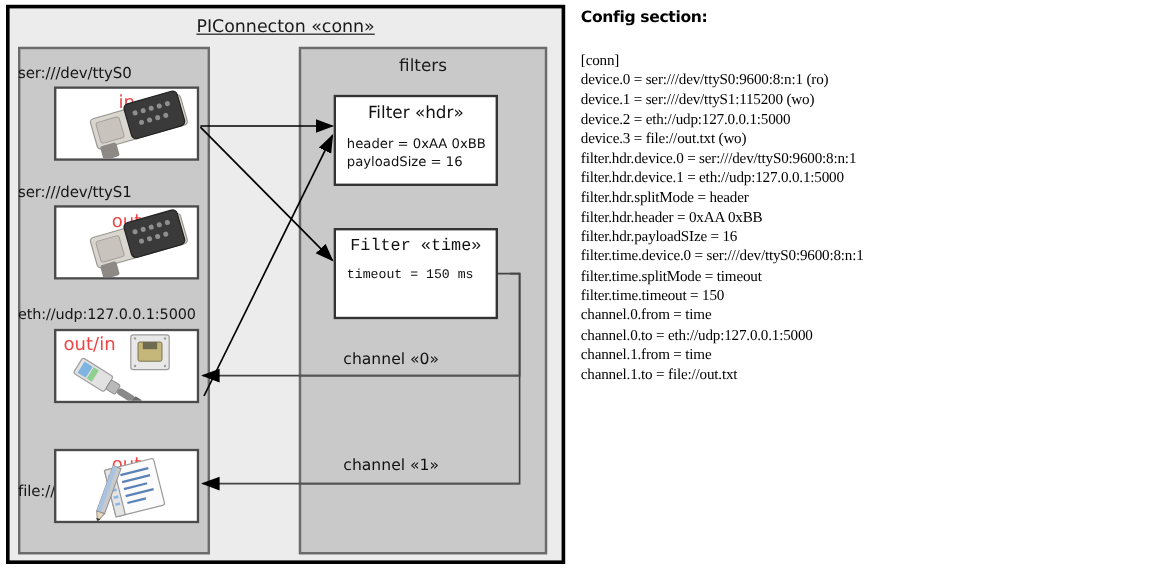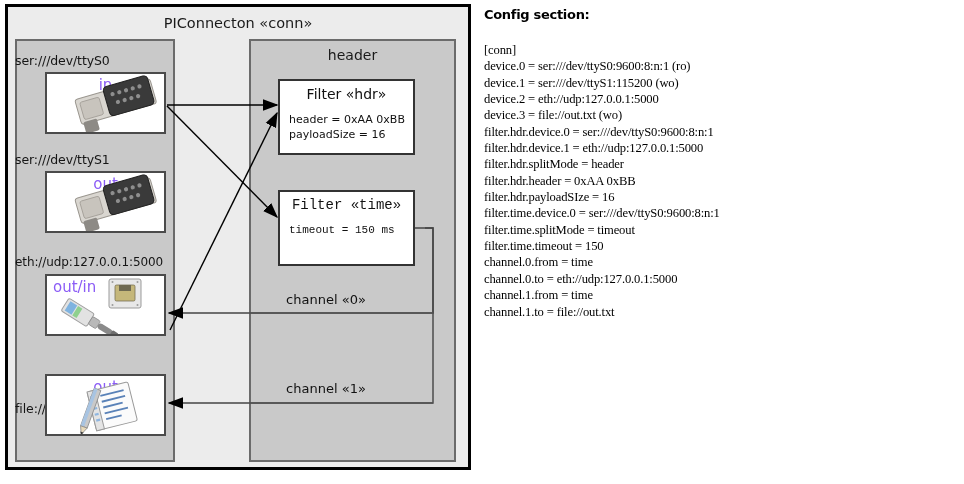--- a/index.html
+++ b/index.html
@@ -7,42 +7,42 @@
   #root{position:relative;width:964px;height:484px;}
 
   
   #diagram{position:absolute;left:0;top:0;width:478px;height:484px;}
   .outer-frame{
     position:absolute;left:5px;top:4px;width:466px;height:466px;
     background:#ececec;border:3px solid #000;box-sizing:border-box;
   }
   .outer-title{
     position:absolute;left:0;top:8px;width:100%;text-align:center;
-    font-size:14.5px;color:#1a1a1a;
+    font-size:14.5px;color:#1a1a1a;text-decoration:underline;
   }
   .panel{
     position:absolute;background:#c9c9c9;border:2px solid #6b6b6b;box-sizing:border-box;
   }
   #devices-panel{left:15px;top:39px;width:160px;height:423px;}
   #filters-panel{left:249px;top:39px;width:207px;height:423px;}
   .panel-title{
     position:absolute;left:0;top:6px;width:100%;text-align:center;
     font-size:14px;color:#1a1a1a;
   }
 
   .dev-label{
     position:absolute;width:160px;text-align:left;font-size:12.5px;color:#151515;
     letter-spacing:-0.1px;
   }
   .dev-box{
     position:absolute;background:#ffffff;border:2px solid #4b4b4b;box-sizing:border-box;
     overflow:hidden;
   }
   .dev-dir{
-    position:absolute;top:2px;width:100%;text-align:center;font-size:15px;color:#8b5cf6;
+    position:absolute;top:2px;width:100%;text-align:center;font-size:15px;color:#ef4444;
   }
   .dev-dir.left{text-align:right;left:6px;width:auto;}
 
   .fbox{
     position:absolute;background:#ffffff;border:2px solid #333;box-sizing:border-box;
   }
   .fbox-title{
     position:absolute;left:0;top:5px;width:100%;text-align:center;font-size:14px;color:#111;
   }
   .fbox-attrs{
@@ -174,21 +174,21 @@
             <rect x="0" y="0" width="7" height="40" fill="#c9c9c9" stroke="#8d8d8d" stroke-width="0.8"></rect>
             <rect x="0" y="0" width="3.5" height="40" fill="#a8c4e2"></rect>
             <polygon points="0,40 7,40 3.5,48" fill="#e8d9b8" stroke="#8d8d8d" stroke-width="0.8"></polygon>
             <polygon points="1.6,45.5 5.4,45.5 3.5,48" fill="#3a3a3a"></polygon>
           </g>
         </g>
       </svg>
     </div>
 
     <div class="panel" id="filters-panel">
-      <div class="panel-title">header</div>
+      <div class="panel-title">filters</div>
     </div>
 
     <div class="fbox" style="left:278px;top:79px;width:137px;height:76px;">
       <div class="fbox-title">Filter «hdr»</div>
       <div class="fbox-attrs">
         <div>header = 0xAA 0xBB</div>
         <div>payloadSize = 16</div>
       </div>
     </div>
 

